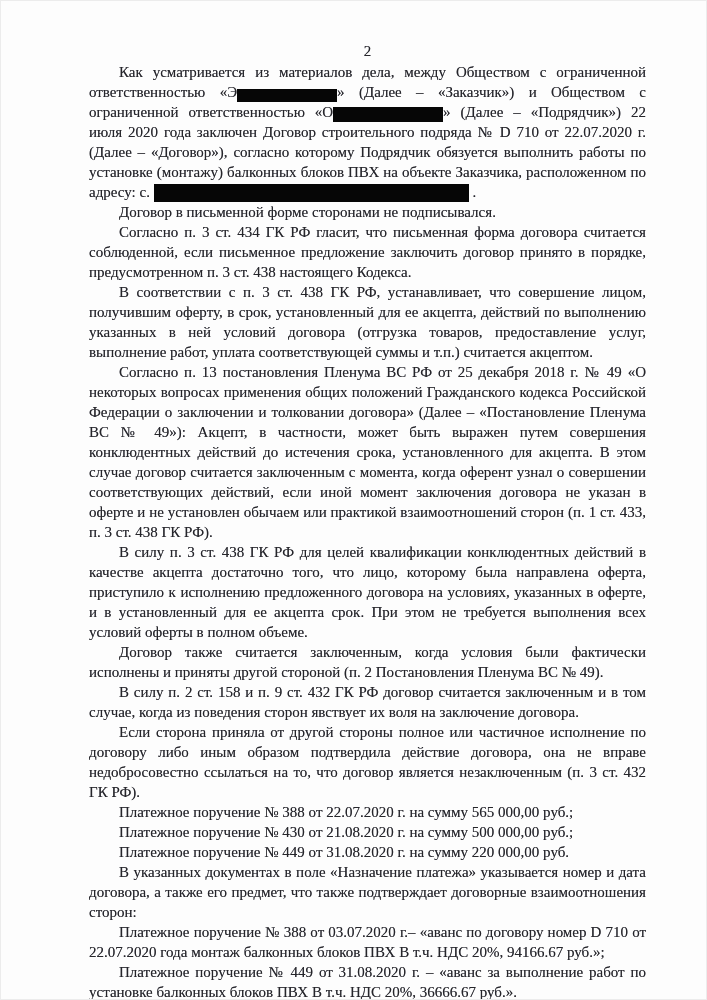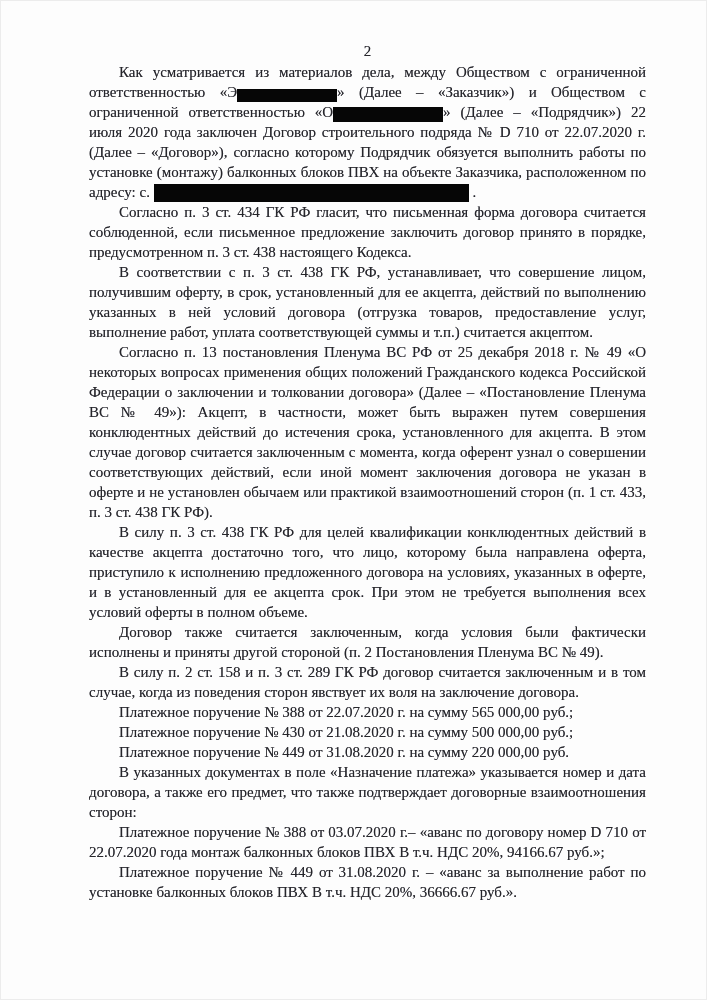--- a/index.html
+++ b/index.html
@@ -51,26 +51,28 @@
     text-shadow: none;
   }
 </style>
 </head>
 <body>
 
 <div class="page">
   <div class="page-number">2</div>
   <div class="text-block" id="paragraphs">
       <p class="para"><span>Как усматривается из материалов дела, между Обществом с ограниченной ответственностью «Э</span><span class="redaction" style="width: 100px; height: 13px;"></span><span>» (Далее – «Заказчик») и Обществом с ограниченной ответственностью «О</span><span class="redaction" style="width: 110px; height: 15px;"></span><span>» (Далее – «Подрядчик») 22 июля 2020 года заключен Договор строительного подряда № D 710 от 22.07.2020 г. (Далее – «Договор»), согласно которому Подрядчик обязуется выполнить работы по установке (монтажу) балконных блоков ПВХ на объекте Заказчика, расположенном по адресу: с. </span><span class="redaction" style="width: 315px; height: 18px;"></span><span> .</span></p>
+      <p class="para"><span>Договор в письменной форме сторонами не подписывался.</span></p>
       <p class="para"><span>Согласно п. 3 ст. 434 ГК РФ гласит, что письменная форма договора считается соблюденной, если письменное предложение заключить договор принято в порядке, предусмотренном п. 3 ст. 438 настоящего Кодекса.</span></p>
       <p class="para"><span>В соответствии с п. 3 ст. 438 ГК РФ, устанавливает, что совершение лицом, получившим оферту, в срок, установленный для ее акцепта, действий по выполнению указанных в ней условий договора (отгрузка товаров, предоставление услуг, выполнение работ, уплата соответствующей суммы и т.п.) считается акцептом.</span></p>
       <p class="para"><span>Согласно п. 13 постановления Пленума ВС РФ от 25 декабря 2018 г. № 49 «О некоторых вопросах применения общих положений Гражданского кодекса Российской Федерации о заключении и толковании договора» (Далее – «Постановление Пленума ВС № 49»): Акцепт, в частности, может быть выражен путем совершения конклюдентных действий до истечения срока, установленного для акцепта. В этом случае договор считается заключенным с момента, когда оферент узнал о совершении соответствующих действий, если иной момент заключения договора не указан в оферте и не установлен обычаем или практикой взаимоотношений сторон (п. 1 ст. 433, п. 3 ст. 438 ГК РФ).</span></p>
       <p class="para"><span>В силу п. 3 ст. 438 ГК РФ для целей квалификации конклюдентных действий в качестве акцепта достаточно того, что лицо, которому была направлена оферта, приступило к исполнению предложенного договора на условиях, указанных в оферте, и в установленный для ее акцепта срок. При этом не требуется выполнения всех условий оферты в полном объеме.</span></p>
       <p class="para"><span>Договор также считается заключенным, когда условия были фактически исполнены и приняты другой стороной (п. 2 Постановления Пленума ВС № 49).</span></p>
-      <p class="para"><span>В силу п. 2 ст. 158 и п. 3 ст. 289 ГК РФ договор считается заключенным и в том случае, когда из поведения сторон явствует их воля на заключение договора.</span></p>
+      <p class="para"><span>В силу п. 2 ст. 158 и п. 9 ст. 432 ГК РФ договор считается заключенным и в том случае, когда из поведения сторон явствует их воля на заключение договора.</span></p>
+      <p class="para"><span>Если сторона приняла от другой стороны полное или частичное исполнение по договору либо иным образом подтвердила действие договора, она не вправе недобросовестно ссылаться на то, что договор является незаключенным (п. 3 ст. 432 ГК РФ).</span></p>
       <p class="para"><span>Платежное поручение № 388 от 22.07.2020 г. на сумму 565 000,00 руб.;</span></p>
       <p class="para"><span>Платежное поручение № 430 от 21.08.2020 г. на сумму 500 000,00 руб.;</span></p>
       <p class="para"><span>Платежное поручение № 449 от 31.08.2020 г. на сумму 220 000,00 руб.</span></p>
       <p class="para"><span>В указанных документах в поле «Назначение платежа» указывается номер и дата договора, а также его предмет, что также подтверждает договорные взаимоотношения сторон:</span></p>
       <p class="para"><span>Платежное поручение № 388 от 03.07.2020 г.– «аванс по договору номер D 710 от 22.07.2020 года монтаж балконных блоков ПВХ В т.ч. НДС 20%, 94166.67 руб.»;</span></p>
       <p class="para"><span>Платежное поручение № 449 от 31.08.2020 г. – «аванс за выполнение работ по установке балконных блоков ПВХ В т.ч. НДС 20%, 36666.67 руб.».</span></p>
     </div>
 </div>
 
 </body></html>

